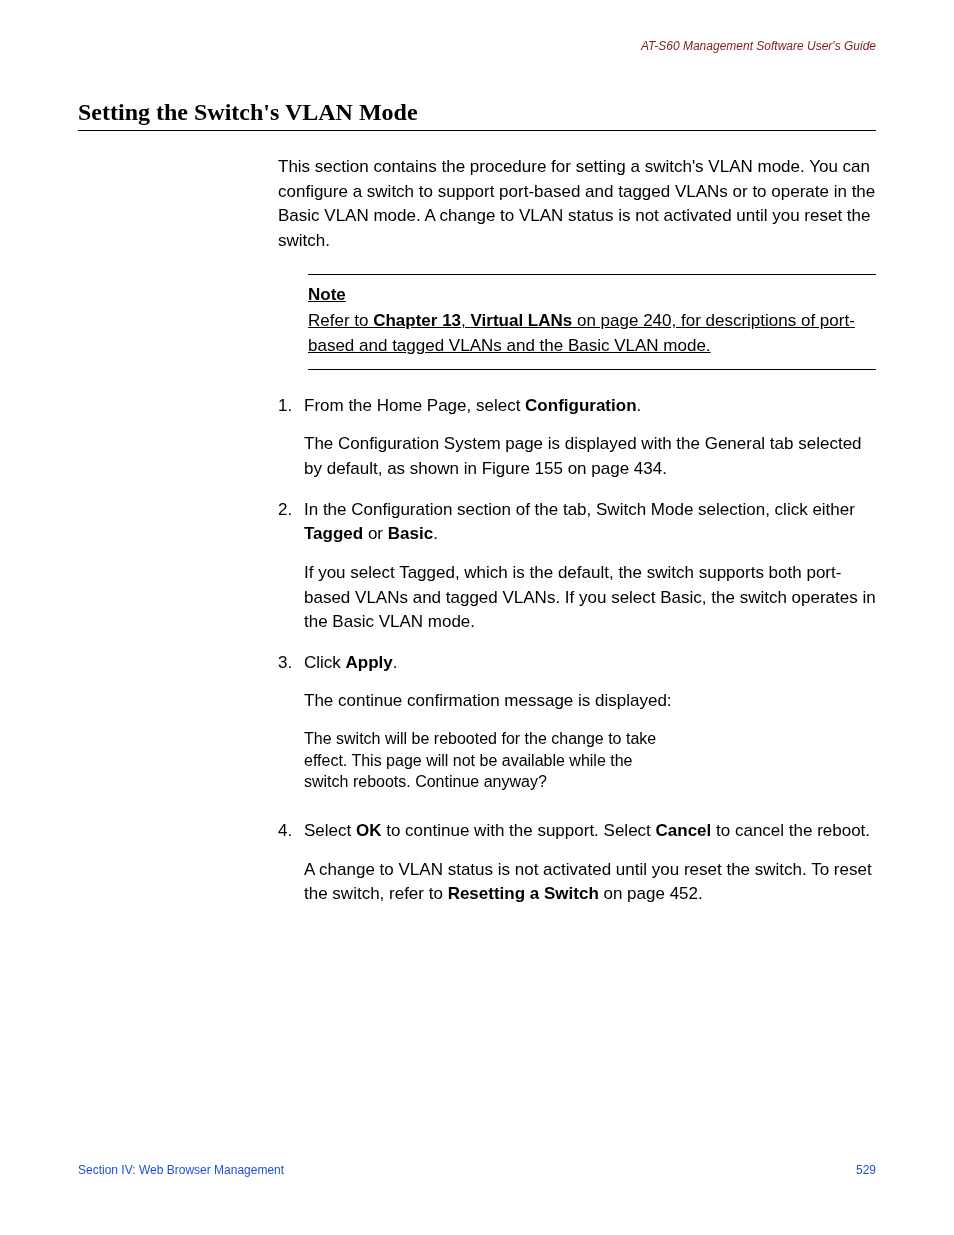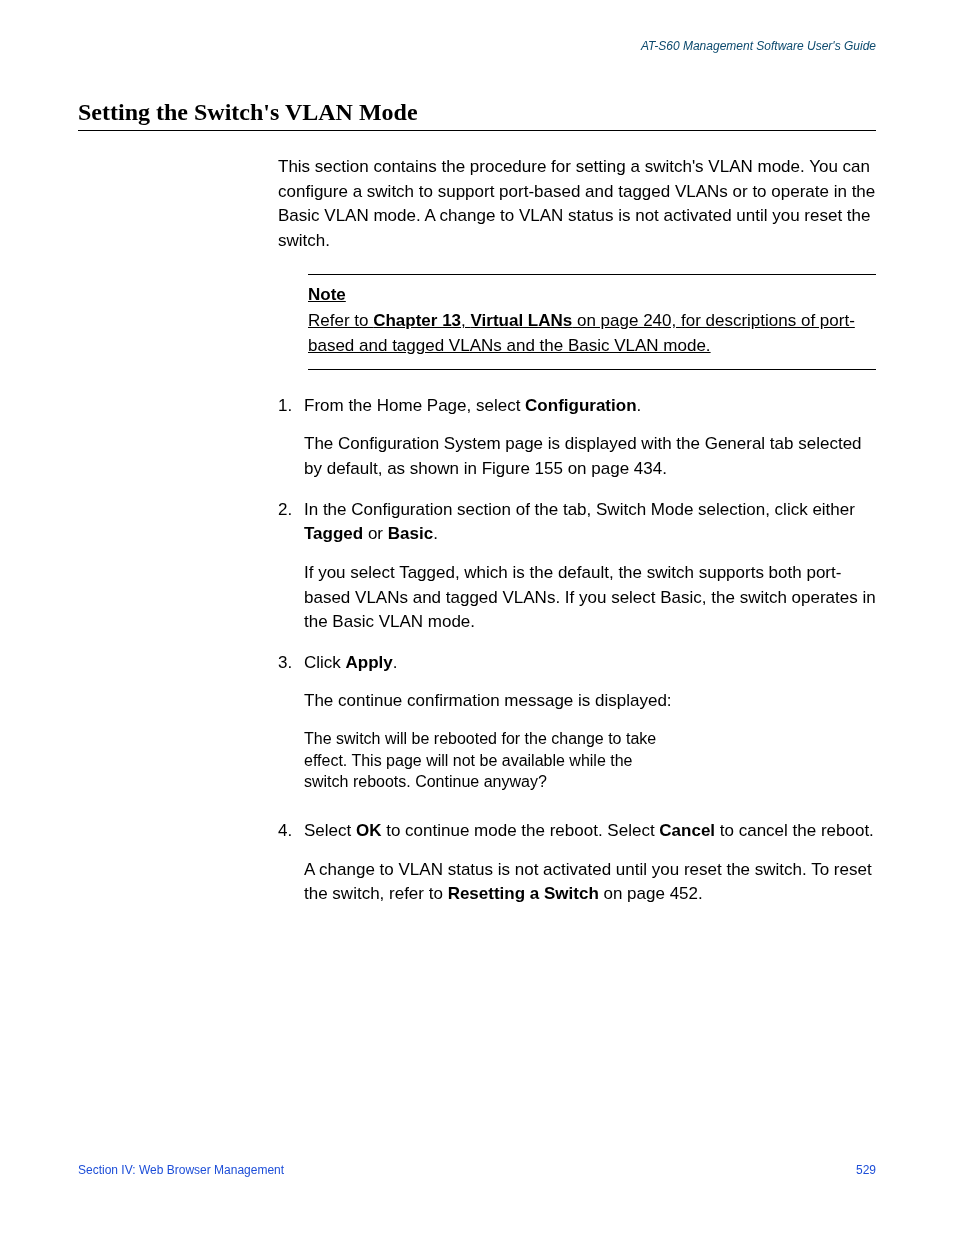--- a/index.html
+++ b/index.html
@@ -11,21 +11,21 @@
       background: #fff;
       width: 954px;
       height: 1235px;
       position: relative;
       padding: 38px 78px 40px 78px;
     }
     .header-line {
       text-align: right;
       font-size: 12px;
       font-style: italic;
-      color: #0c4a6e;
+      color: #7f1d1d;
       margin-bottom: 40px;
       font-family: "Segoe UI", Arial, sans-serif;
     }
     .section-title {
       font-family: Georgia, "Times New Roman", serif;
       font-size: 24px;
       font-weight: bold;
       border-bottom: 1px solid #000;
       margin-bottom: 24px;
     }
@@ -137,21 +137,21 @@
         <div class="code-block">The switch will be rebooted for the change to take
 effect. This page will not be available while the
 switch reboots. Continue anyway?</div>
       </div>
     </li>
 
     <li class="step">
       <div class="step-num">4.</div>
       <div class="step-body">
         <p>
-          <span>Select </span><b>OK</b><span> to continue mode the reboot. Select </span><b>Cancel</b><span> to cancel the reboot.</span>
+          <span>Select </span><b>OK</b><span> to continue with the support. Select </span><b>Cancel</b><span> to cancel the reboot.</span>
         </p>
         <p>
           <span>A change to VLAN status is not activated until you reset the switch. To reset the switch, refer to </span><b>Resetting a Switch</b><span> on page 452.</span>
         </p>
       </div>
     </li>
 
   </ol>
 
 </div>

